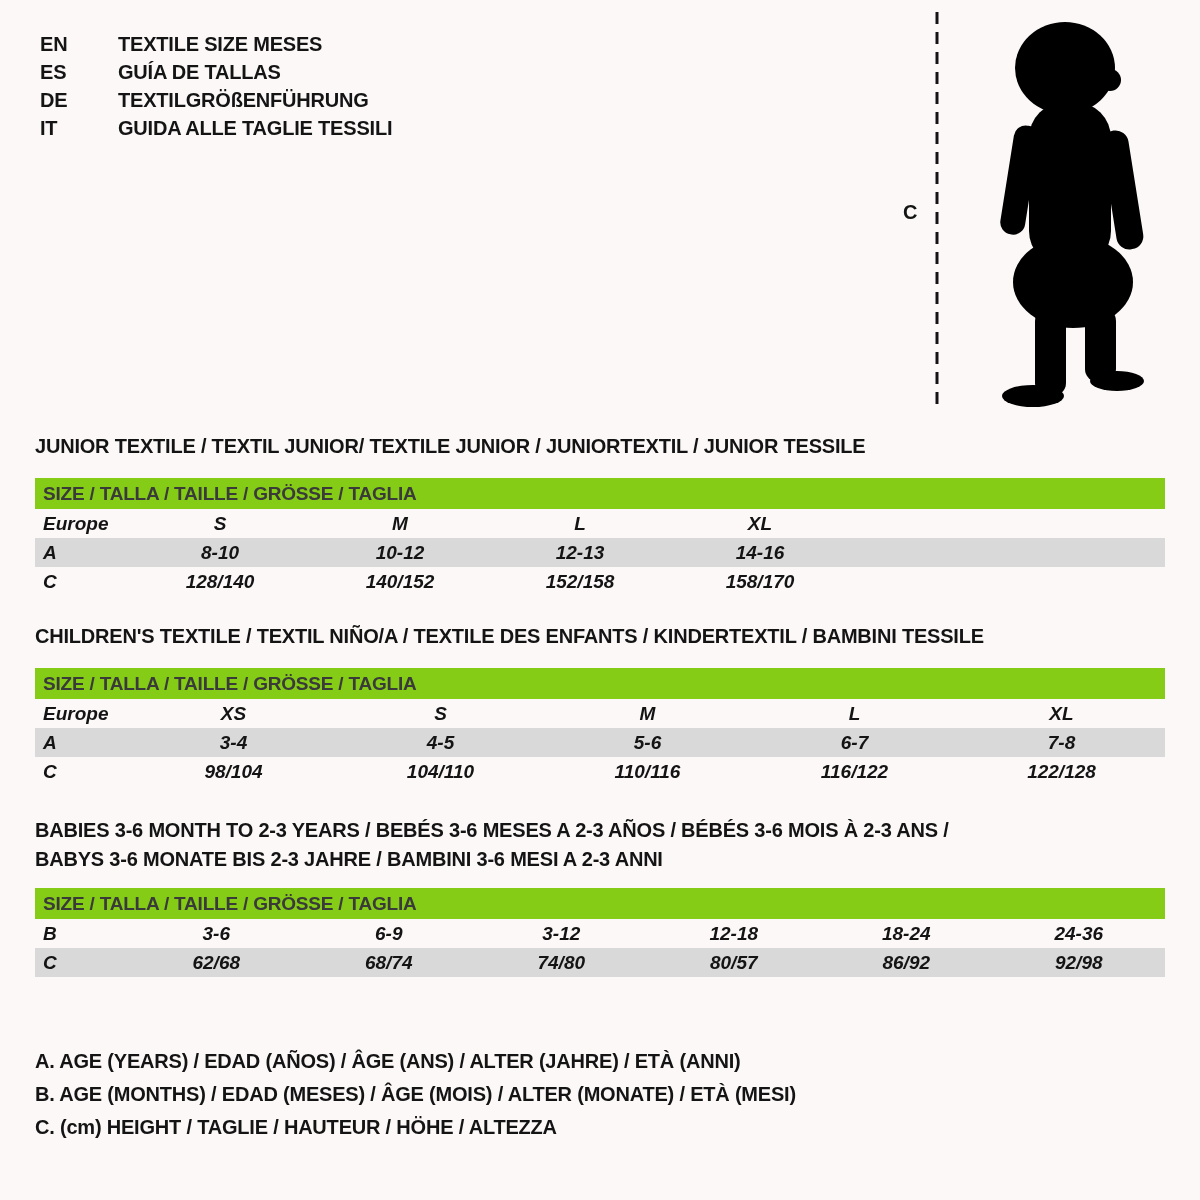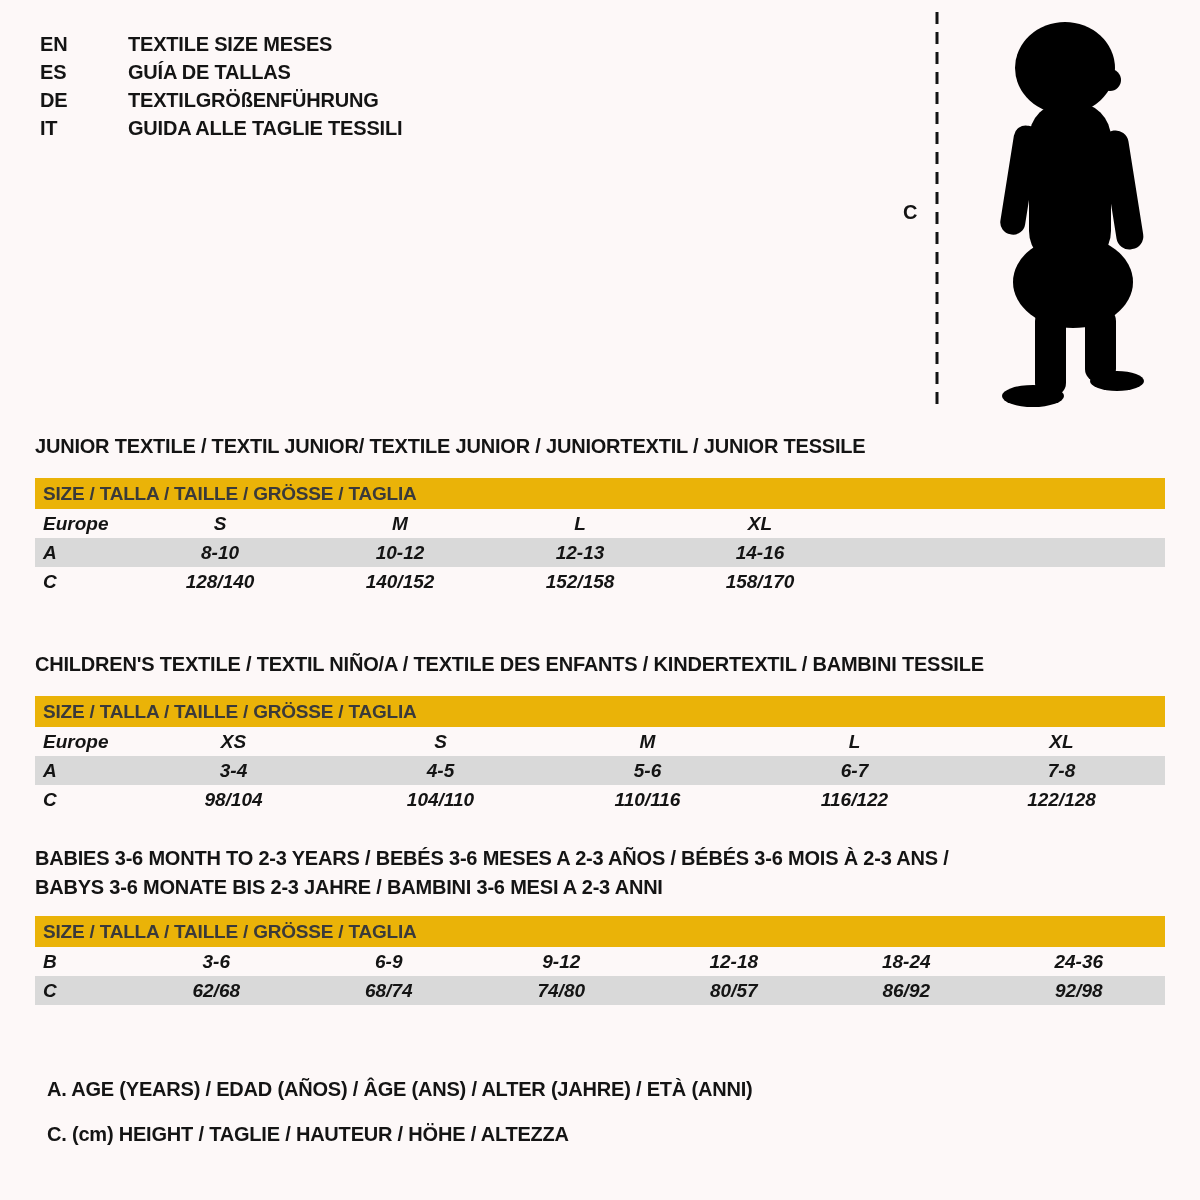--- a/index.html
+++ b/index.html
@@ -23,21 +23,20 @@
   .langs {
     position: absolute;
     top: 30px;
     left: 40px;
   }
   .lang-row {
     display: flex;
     font-size: 20px;
     line-height: 28px;
     letter-spacing: -0.2px;
-    gap: 10px;
   }
   .lang-code { width: 78px; }
 
   
   .figure {
     position: absolute;
     top: 10px;
     left: 903px;
     display: flex;
     align-items: center;
@@ -62,24 +61,24 @@
     font-weight: bold;
   }
   .sec-title-line { font-size: 20px; line-height: 29px; letter-spacing: -0.2px; }
   .title-block { margin: 0 0 14px 0; }
 
   table.size-table {
     width: 100%;
     border-collapse: collapse;
     table-layout: fixed;
   }
-  .sec1 { margin-bottom: 56px; }
+  .sec1 { margin-bottom: 28px; }
   .sec2 { margin-bottom: 30px; }
   th.size-head {
-    background: #eab308;
+    background: #84cc16;
     color: #3a3a3a;
     text-align: left;
     padding-left: 8px;
     font-size: 19px;
     height: 29px;
     font-weight: bold;
     letter-spacing: -0.2px;
   }
   td {
     height: 29px;
@@ -94,21 +93,21 @@
     padding-left: 8px;
   }
   tr.stripe { background: #d9d9d9; }
   col.c-lbl { width: 95px; }
   col.c-d4  { width: 180px; }
   col.c-fill { width: auto; }
 
   
   .footnotes { margin-top: 68px; }
   .footnote {
-    margin: 12px;
+    margin: 0;
     font-size: 20px;
     line-height: 33px;
     letter-spacing: -0.2px;
   }
 </style>
 </head>
 <body>
 
 <div class="page">
 
@@ -260,37 +259,38 @@
         <thead>
           <tr>
               <th class="size-head" colspan="7">SIZE / TALLA / TAILLE / GRÖSSE / TAGLIA</th>
             </tr>
         </thead>
         <tbody>
           <tr>
             <td class="lbl">B</td>
             <td>3-6</td>
             <td>6-9</td>
-            <td>9-12</td>
+            <td>3-12</td>
             <td>12-18</td>
             <td>18-24</td>
             <td>24-36</td>
           </tr>
           <tr class="stripe">
             <td class="lbl">C</td>
             <td>62/68</td>
             <td>68/74</td>
             <td>74/80</td>
             <td>80/57</td>
             <td>86/92</td>
             <td>92/98</td>
           </tr>
         </tbody>
       </table>
     </section>
 
     <div class="footnotes">
       <p class="footnote">A. AGE (YEARS) / EDAD (AÑOS) / ÂGE (ANS) / ALTER (JAHRE) / ETÀ (ANNI)</p>
+      <p class="footnote">B. AGE (MONTHS) / EDAD (MESES) / ÂGE (MOIS) / ALTER (MONATE) / ETÀ (MESI)</p>
       <p class="footnote">C. (cm) HEIGHT / TAGLIE / HAUTEUR / HÖHE / ALTEZZA</p>
     </div>
 
   </div>
 </div>
 
 </body></html>

